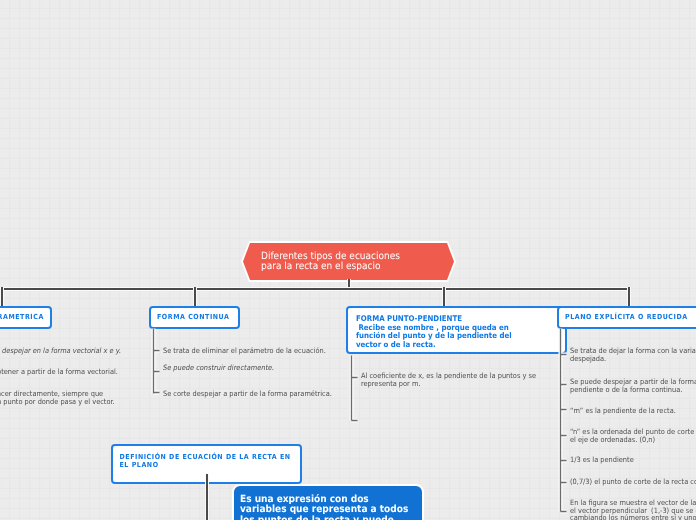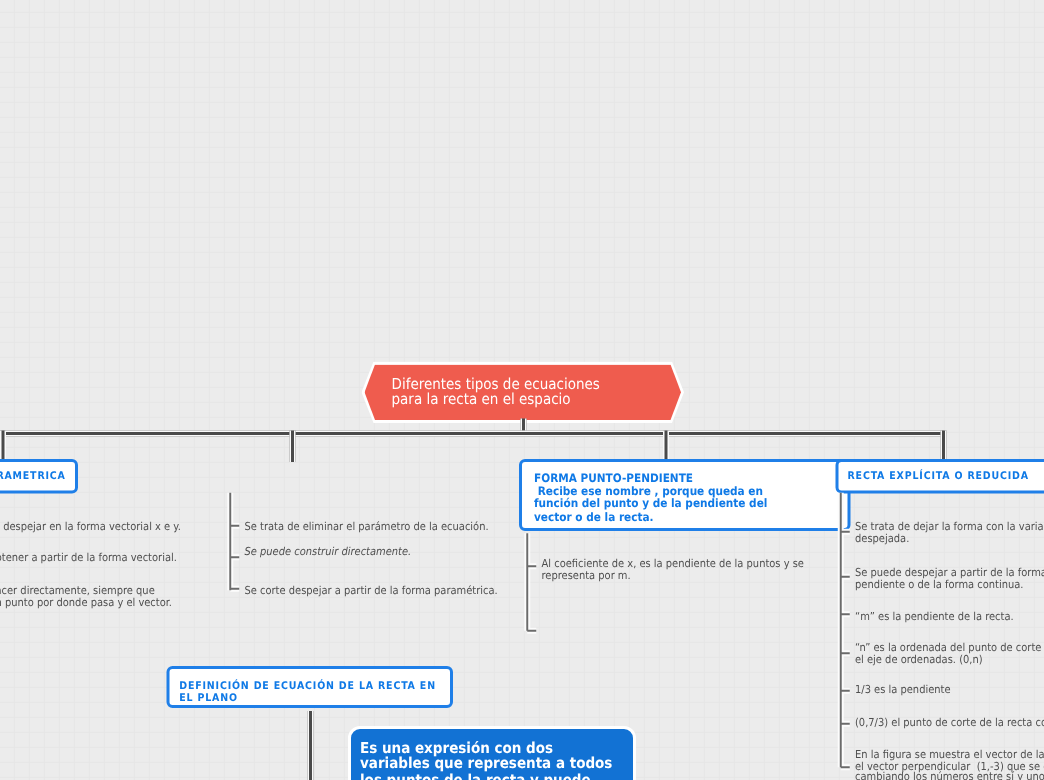--- a/index.html
+++ b/index.html
@@ -75,30 +75,33 @@
   <div class="hline" style="left:0px;top:287px;width:629px;"></div>
   <div class="vline" style="left:0px;top:287px;height:21px;"></div>
   <div class="vline" style="left:193px;top:287px;height:21px;"></div>
   <div class="vline" style="left:442px;top:287px;height:21px;"></div>
   <div class="vline" style="left:627px;top:287px;height:21px;"></div>
 
   <div class="node" style="left:-51.5px;top:306px;width:103px;height:23px;">
     <span class="ntxt" style="left:6px;top:6px;">FORMA PARAMETRICA</span>
   </div>
 
+  <div class="node" style="left:149px;top:306px;width:90.5px;height:23px;">
+    <span class="ntxt" style="left:6px;top:6px;">FORMA CONTINUA</span>
+  </div>
 
   <div class="node" style="left:346px;top:306px;width:221px;height:48px;">
     <span class="ntxt2" style="left:8px;top:7px;">FORMA PUNTO-PENDIENTE
  Recibe ese nombre , porque queda en
 función del punto y de la pendiente del
 vector o de la recta.</span>
   </div>
 
   <div class="node" style="left:557px;top:306px;width:160px;height:23px;">
-    <span class="ntxt" style="left:6px;top:6px;">RECTA EXPLÍCITA O REDUCIDA</span>
+    <span class="ntxt" style="left:6px;top:6px;">PLANO EXPLÍCITA O REDUCIDA</span>
   </div>
 
   <svg class="conn" viewBox="0 0 696 520">
     <g>
       <path class="halo" d="M-45.5 328.5 V393.5 M-45.5 350.5 h6 M-45.5 371.5 h6 M-45.5 392.5 h6"></path>
       <path class="ink" d="M-45.5 328.5 V393.5 M-45.5 350.5 h6 M-45.5 371.5 h6 M-45.5 392.5 h6"></path>
     </g>
     <g>
       <path class="halo" d="M153.5 328.5 V393.5 M153.5 350.5 h6 M153.5 371.5 h6 M153.5 392.5 h6"></path>
       <path class="ink" d="M153.5 328.5 V393.5 M153.5 350.5 h6 M153.5 371.5 h6 M153.5 392.5 h6"></path>
@@ -106,21 +109,21 @@
     <g>
       <path class="halo" d="M351.5 355.5 V420.5 M351.5 377.5 h6 M351.5 420.5 h6"></path>
       <path class="ink" d="M351.5 355.5 V420.5 M351.5 377.5 h6 M351.5 420.5 h6"></path>
     </g>
     <g>
       <path class="halo" d="M560.5 328.5 V511.5 M560.5 354.5 h6 M560.5 384.5 h6 M560.5 409.5 h6 M560.5 435.5 h6 M560.5 460.5 h6 M560.5 482.5 h6 M560.5 511.5 h6"></path>
       <path class="ink" d="M560.5 328.5 V511.5 M560.5 354.5 h6 M560.5 384.5 h6 M560.5 409.5 h6 M560.5 435.5 h6 M560.5 460.5 h6 M560.5 482.5 h6 M560.5 511.5 h6"></path>
     </g>
   </svg>
 
-  <div class="leaf" style="left:0px;top:347px;"> despejar en la forma vectorial x e y.</div>
+  <div class="leaf" style="left:0px;top:347px;font-style:italic;"> despejar en la forma vectorial x e y.</div>
   <div class="leaf" style="left:-3px;top:368px;">btener a partir de la forma vectorial.</div>
   <div class="leaf" style="left:-3px;top:390px;">acer directamente, siempre que
 n punto por donde pasa y el vector.</div>
 
   <div class="leaf" style="left:163px;top:347px;">Se trata de eliminar el parámetro de la ecuación.</div>
   <div class="leaf" style="left:163px;top:364px;font-style:italic;">Se puede construir directamente.</div>
   <div class="leaf" style="left:163px;top:390px;">Se corte despejar a partir de la forma paramétrica.</div>
 
   <div class="leaf" style="left:361px;top:372px;">Al coeficiente de x, es la pendiente de la puntos y se
 representa por m.</div>
@@ -131,21 +134,21 @@
 pendiente o de la forma continua.</div>
   <div class="leaf" style="left:570px;top:407px;text-align:center;">“m” es la pendiente de la recta.</div>
   <div class="leaf" style="left:570px;top:428px;">“n” es la ordenada del punto de corte con
 el eje de ordenadas. (0,n)</div>
   <div class="leaf" style="left:570px;top:456px;text-align:right;">1/3 es la pendiente</div>
   <div class="leaf" style="left:570px;top:478px;">(0,7/3) el punto de corte de la recta con el eje OY</div>
   <div class="leaf" style="left:570px;top:499px;">En la figura se muestra el vector de la recta (3,1) y
 el vector perpendicular  (1,-3) que se obtiene
 cambiando los números entre sí y uno de signo.</div>
 
-  <div class="node" style="left:111px;top:444px;width:191px;height:28px;">
+  <div class="node" style="left:111px;top:444px;width:191px;height:40px;">
     <span class="ntxt" style="left:6.5px;top:8px;">DEFINICIÓN DE ECUACIÓN DE LA RECTA EN
 EL PLANO</span>
   </div>
   <div class="vline" style="left:205px;top:474px;height:46px;"></div>
 
   <div class="bluebox" style="left:232px;top:484px;width:192px;height:62px;">
     <span class="btxt">Es una expresión con dos
 variables que representa a todos
 los puntos de la recta y puede</span>
   </div>

